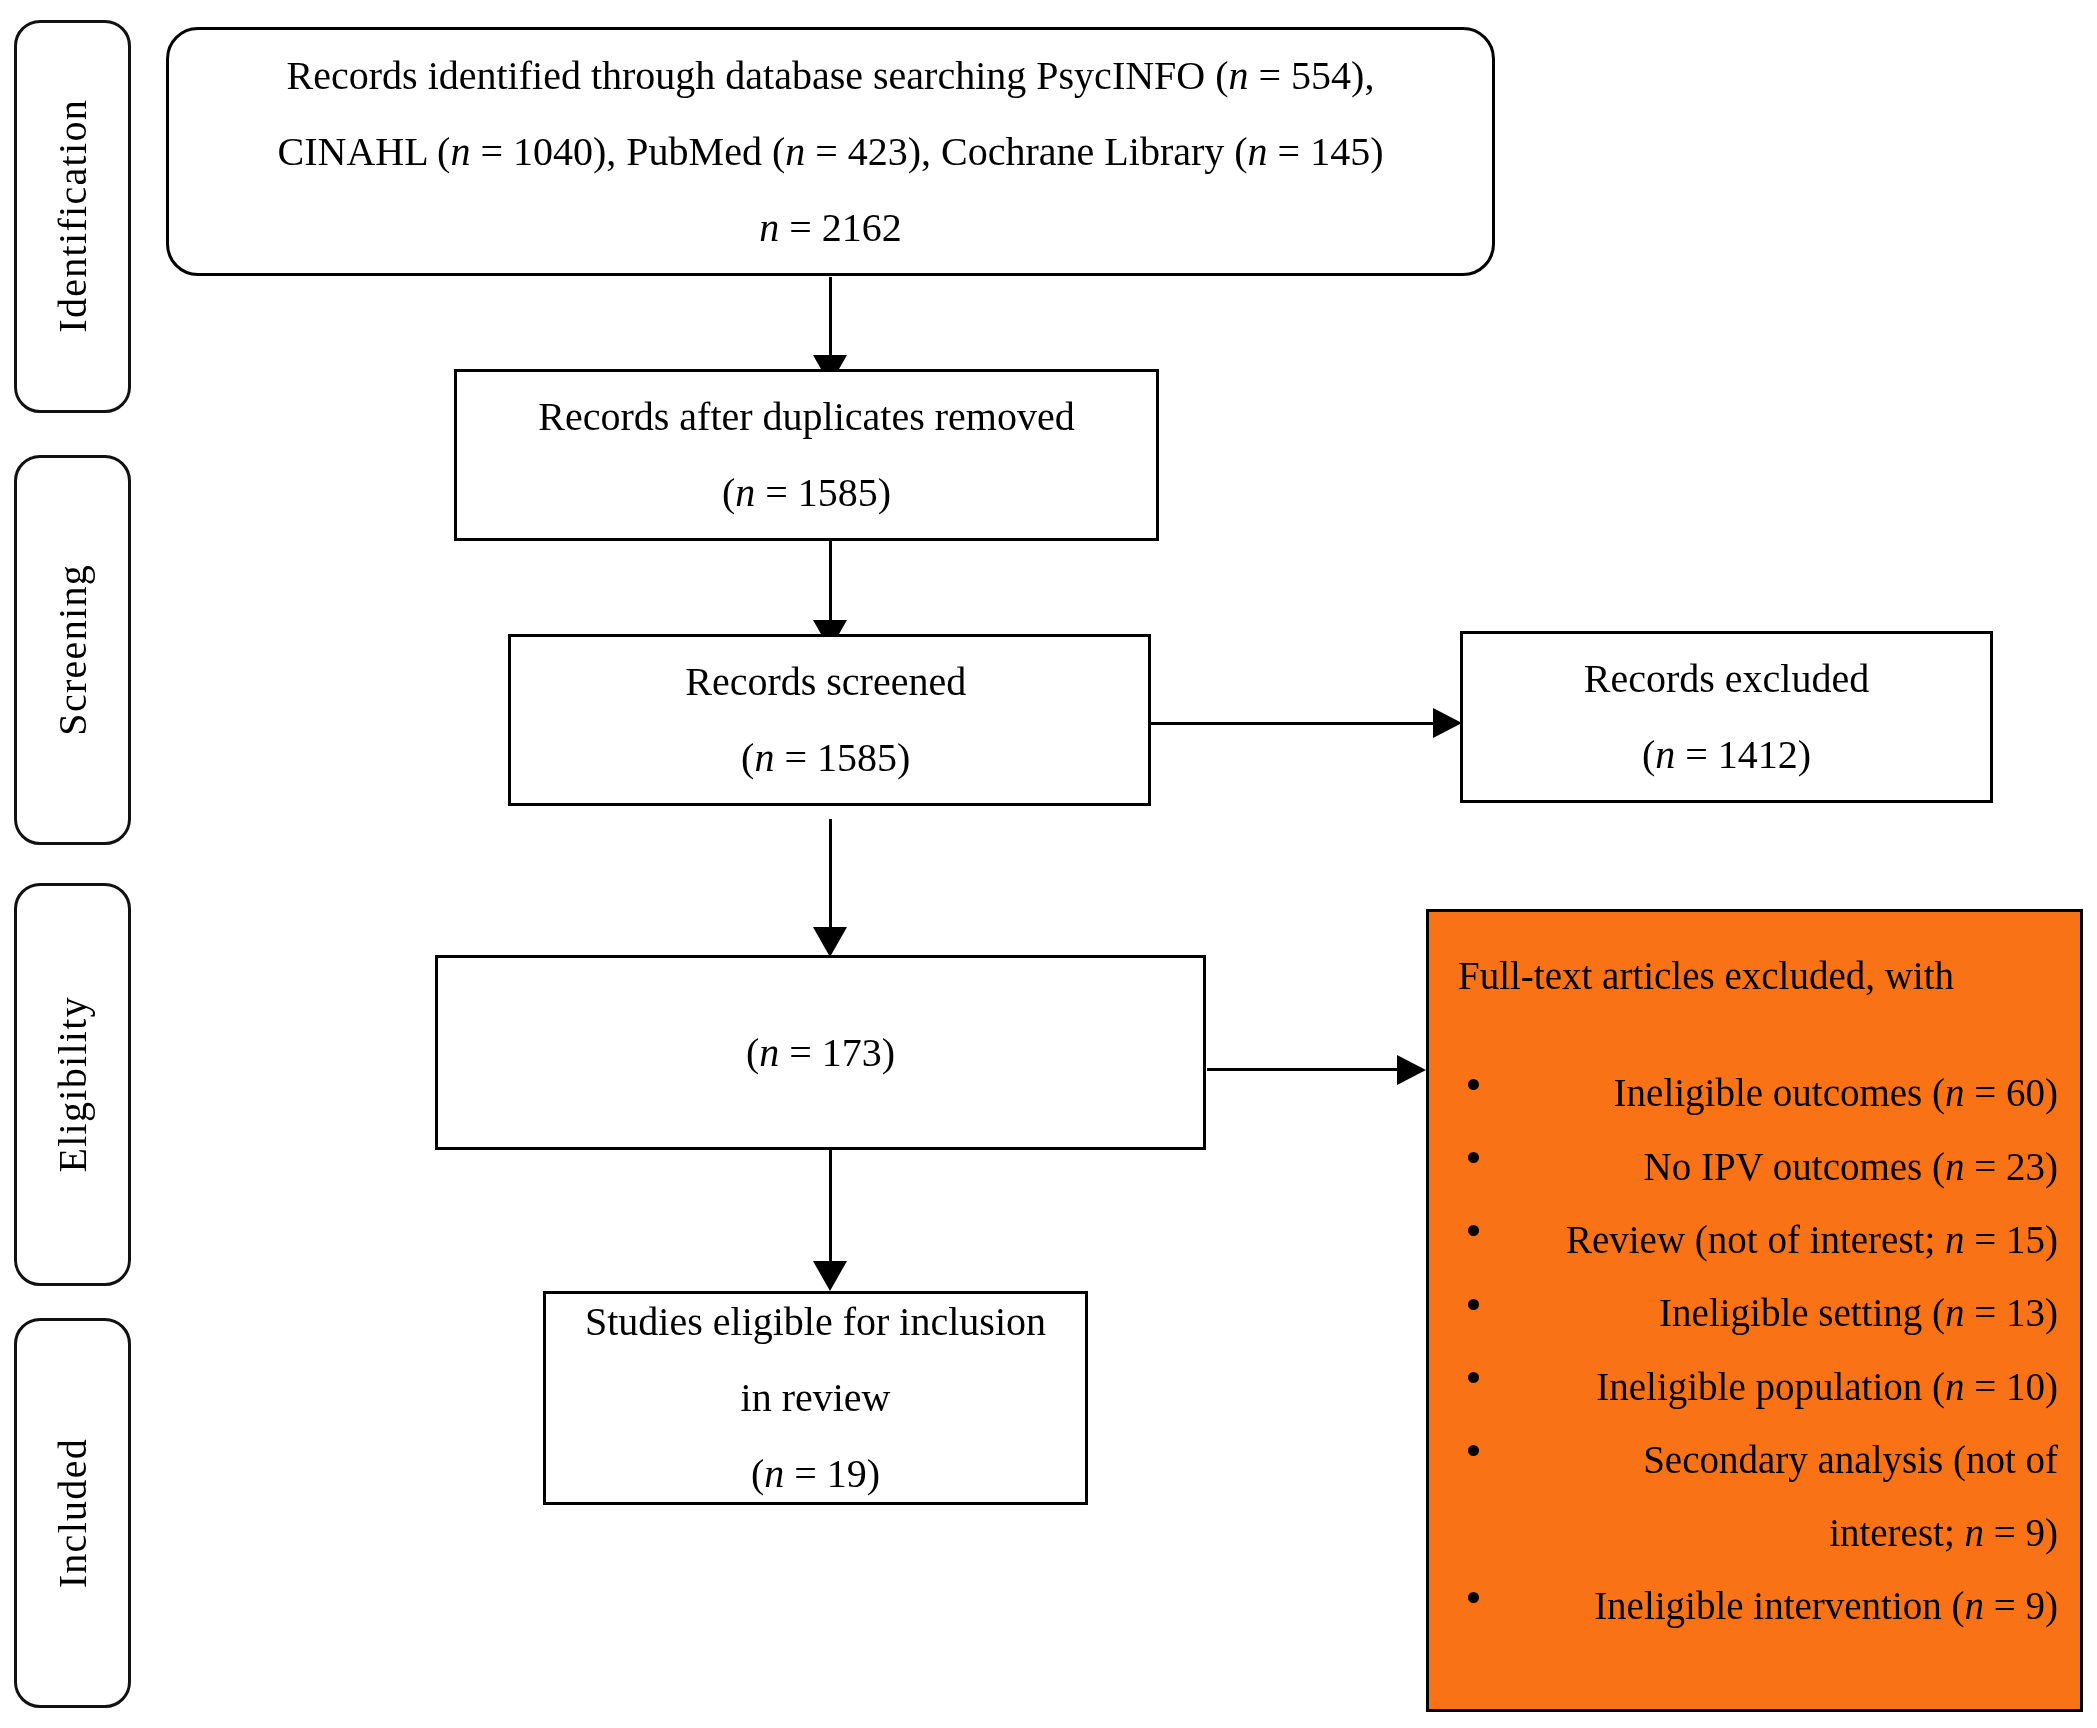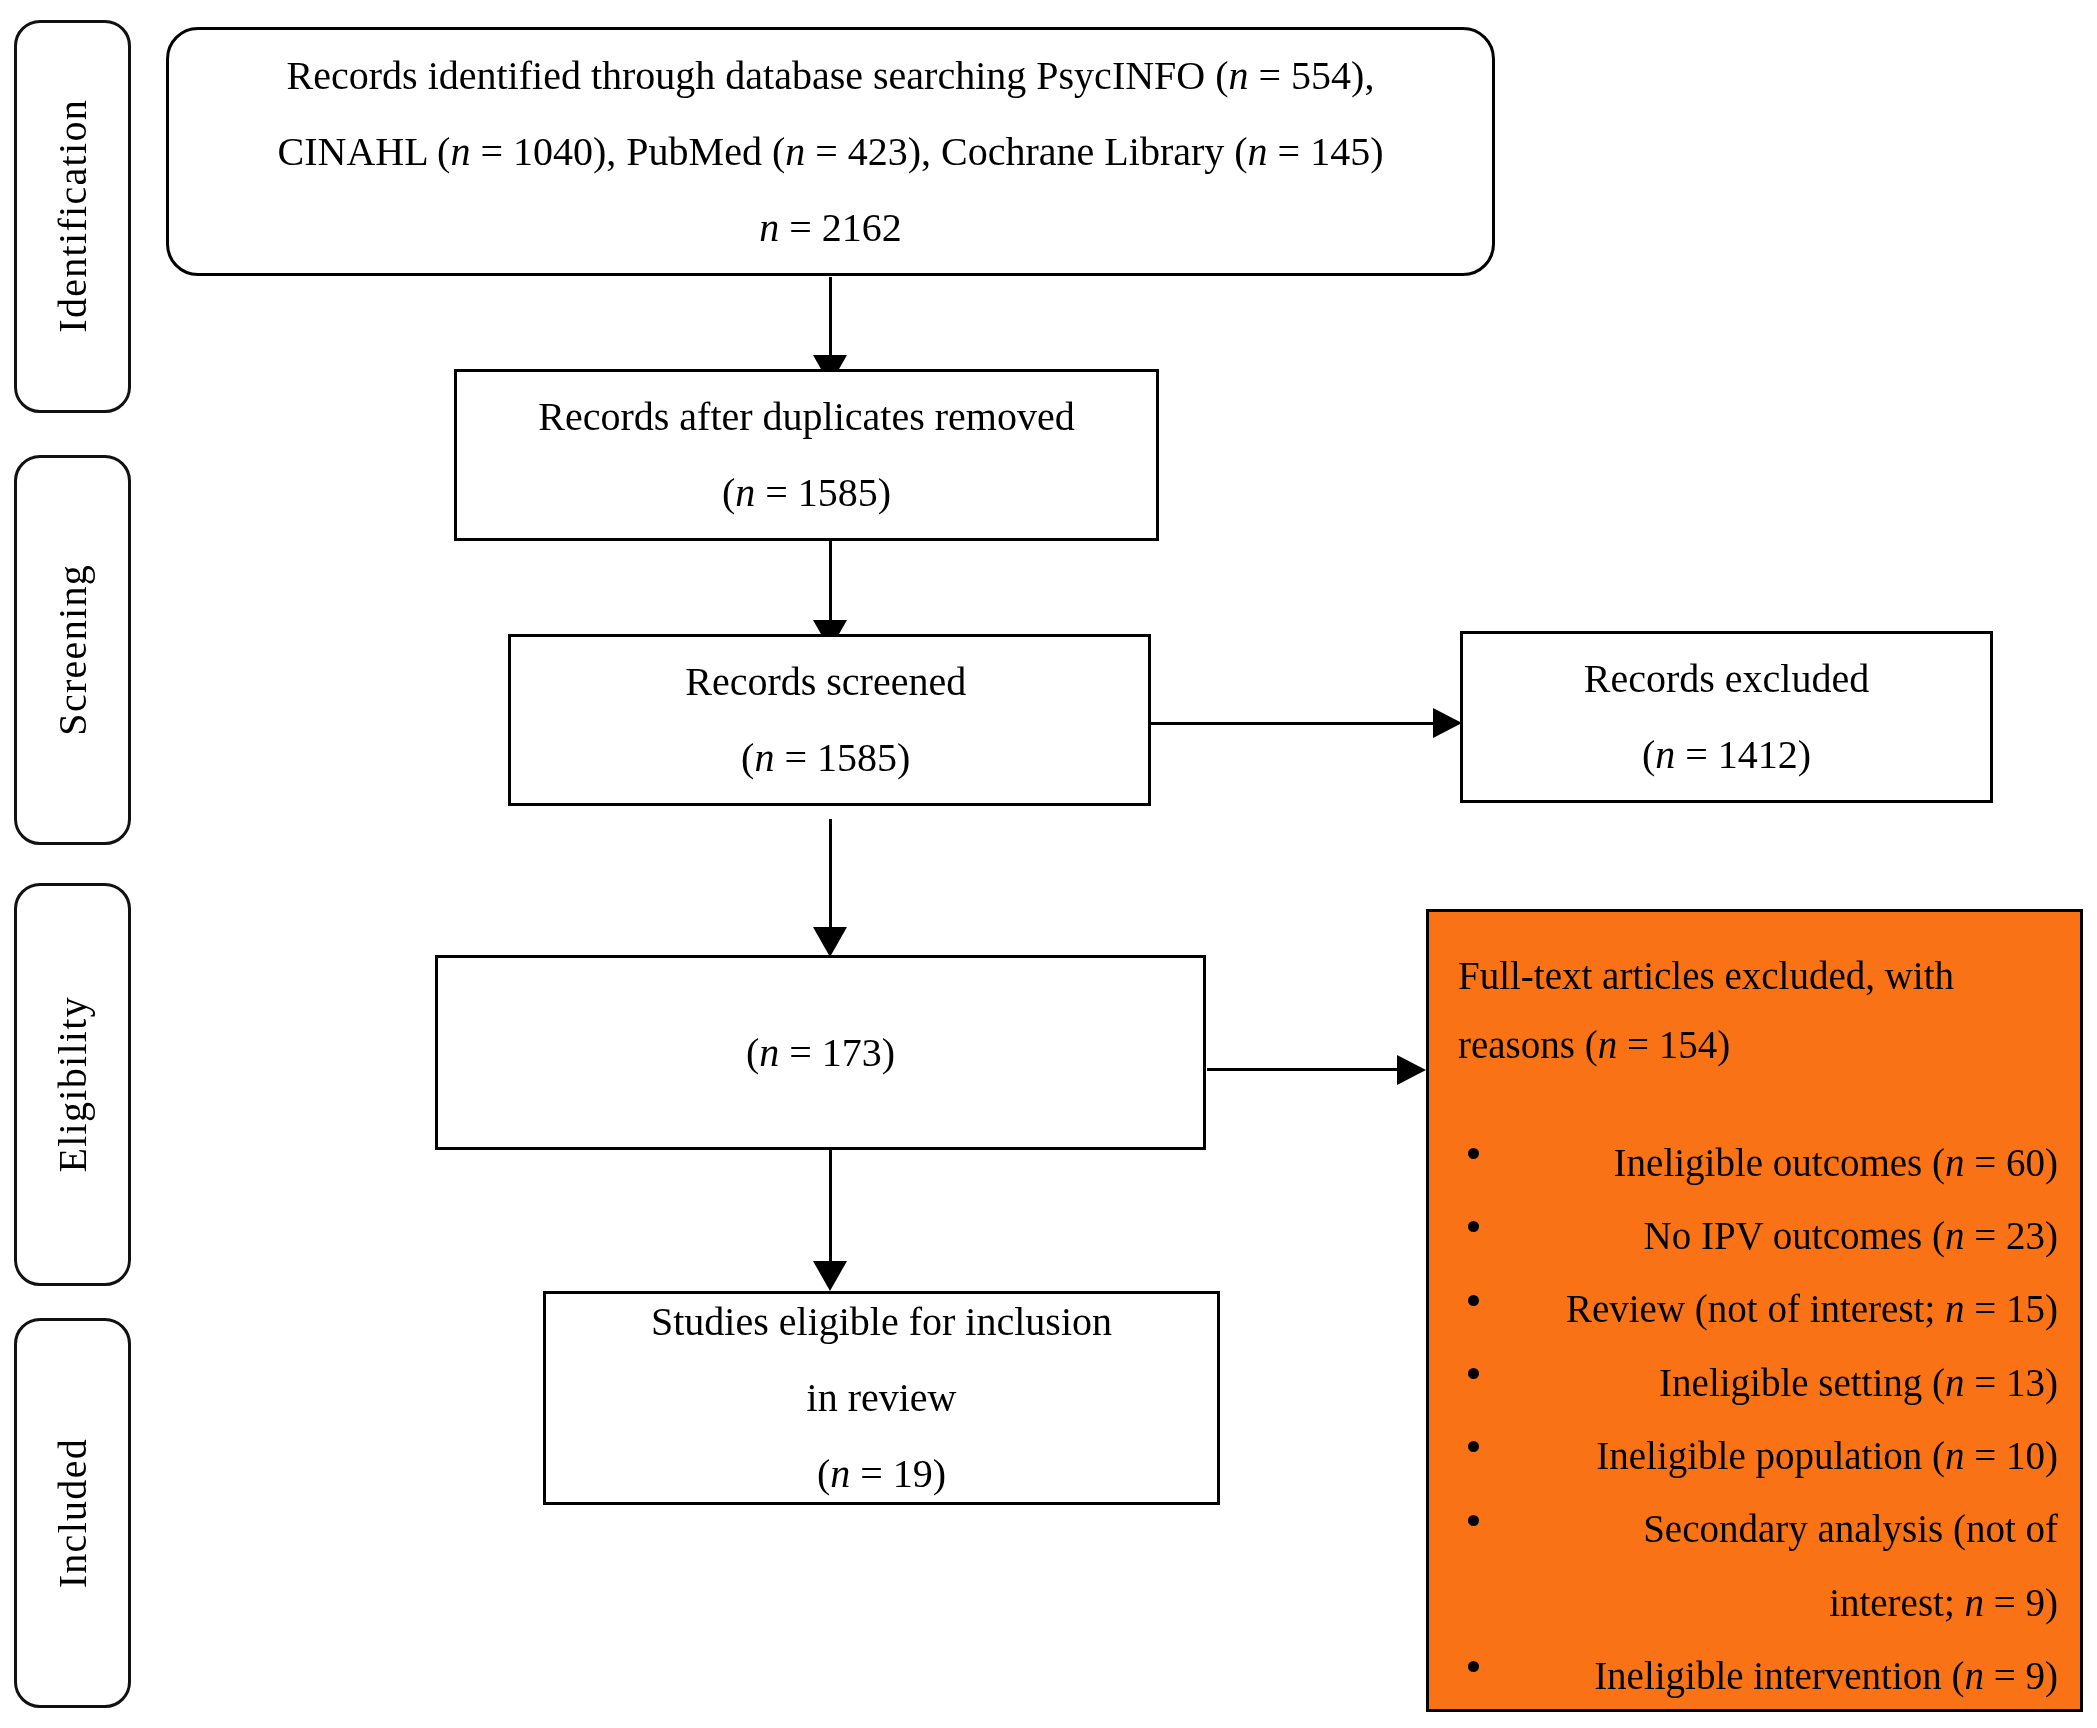--- a/index.html
+++ b/index.html
@@ -184,29 +184,28 @@
   <div class="flow-box" style="left:435px; top:955px; width:771px; height:195px;">
     <span class="line">(<span class="italic-n">n</span> = 173)</span>
   </div>
 
   <div class="conn-h" style="left:1207px; top:1068px; width:199px;"></div>
   <div class="arrow-right" style="left:1397px; top:1055px;"></div>
 
   <div class="conn-v" style="left:829px; top:1149px; height:123px;"></div>
   <div class="arrow-down" style="left:813px; top:1261px;"></div>
 
-  <div class="flow-box" style="left:543px; top:1291px; width:677px; height:214px;">
+  <div class="flow-box" style="left:543px; top:1291px; width:545px; height:214px;">
     <span class="line">Studies eligible for inclusion</span>
     <span class="line">in review</span>
     <span class="line">(<span class="italic-n">n</span> = 19)</span>
   </div>
 
   <div class="reasons-box" style="left:1426px; top:909px; width:657px; height:803px;">
     <span class="heading-line">Full-text articles excluded, with</span>
-    <span class="heading-line">reasons (<span class="italic-n">n</span> = 154)</span>
 
     <ul>
       <li>
         <span class="bullet"></span>
         <span>Ineligible outcomes (<span class="italic-n">n</span> = 60)</span>
       </li>
       <li>
         <span class="bullet"></span>
         <span>No IPV outcomes (<span class="italic-n">n</span> = 23)</span>
       </li>

